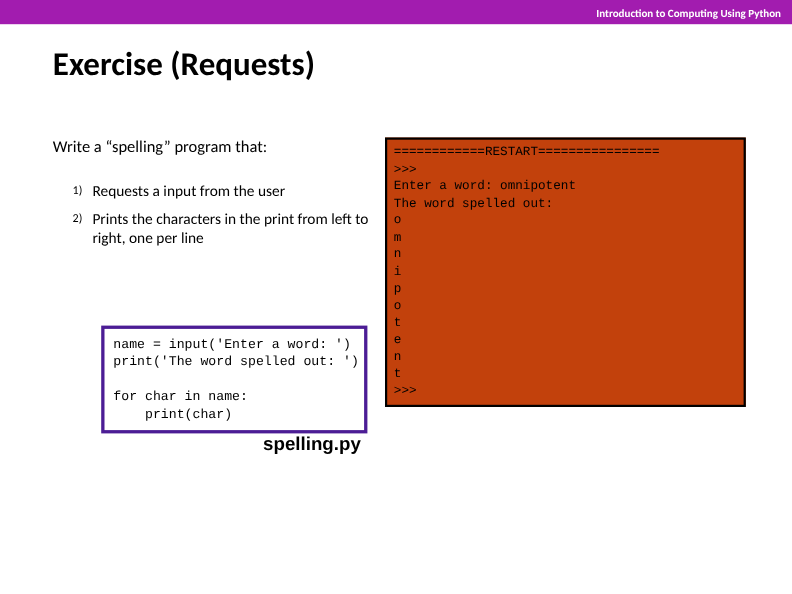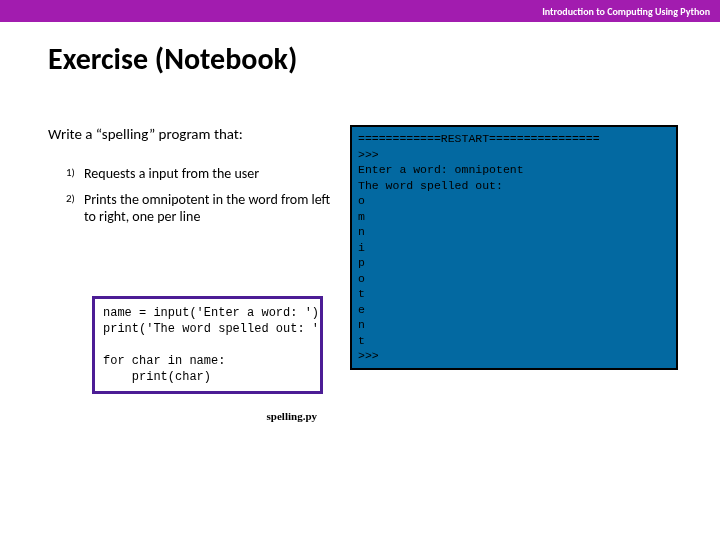--- a/index.html
+++ b/index.html
@@ -30,21 +30,21 @@
     color: #000;
     margin: 18px 0 0 48px;
   }
   .content {
     display: flex;
     margin-top: 48px;
   }
   .left-col {
     width: 350px;
     padding-left: 48px;
-    padding-right: 19px;
+    padding-right: 8px;
   }
   .prompt {
     font-size: 15px;
     color: #000;
     margin-bottom: 22px;
   }
   .list {
     list-style: none;
     padding-left: 18px;
   }
@@ -67,61 +67,61 @@
     background: #fff;
     margin: 70px 8px 0 44px;
     padding: 6px 8px;
     font-family: "Courier New", monospace;
     font-size: 12px;
     line-height: 1.35;
     white-space: pre;
     overflow: hidden;
   }
   .code-label {
-    font-family: Liberation Serif, serif;
-    font-size: 11px;
+    font-family: Liberation Sans, sans-serif;
+    font-size: 17px;
     font-weight: bold;
     text-align: right;
-    margin: 16px 14px 0 0;
+    margin: 0 14px 0 0;
   }
   .right-col {
     width: 340px;
     padding-right: 12px;
   }
   .output-box {
     border: 2px solid #000;
-    background: #0369a1;
+    background: #c2410c;
     padding: 4px 6px;
     font-family: "Courier New", monospace;
     font-size: 11.5px;
     line-height: 1.35;
     white-space: pre;
     overflow: hidden;
   }
 </style>
 </head>
 <body>
 
 <div class="header-bar">
   <span class="header-text">Introduction to Computing Using Python</span>
 </div>
 
-<h1 class="title">Exercise (Notebook)</h1>
+<h1 class="title">Exercise (Requests)</h1>
 
 <div class="content">
   <div class="left-col">
     <div class="prompt">Write a “spelling” program that:</div>
     <ol class="list">
       <li>
         <span class="num">1)</span>
         <span>Requests a input from the user</span>
       </li>
       <li>
         <span class="num">2)</span>
-        <span>Prints the omnipotent in the word from left to right, one per line</span>
+        <span>Prints the characters in the print from left to right, one per line</span>
       </li>
     </ol>
     <div class="code-box">name = input('Enter a word: ')
 print('The word spelled out: ')
 
 for char in name:
     print(char)</div>
     <div class="code-label">spelling.py</div>
   </div>
   <div class="right-col">

